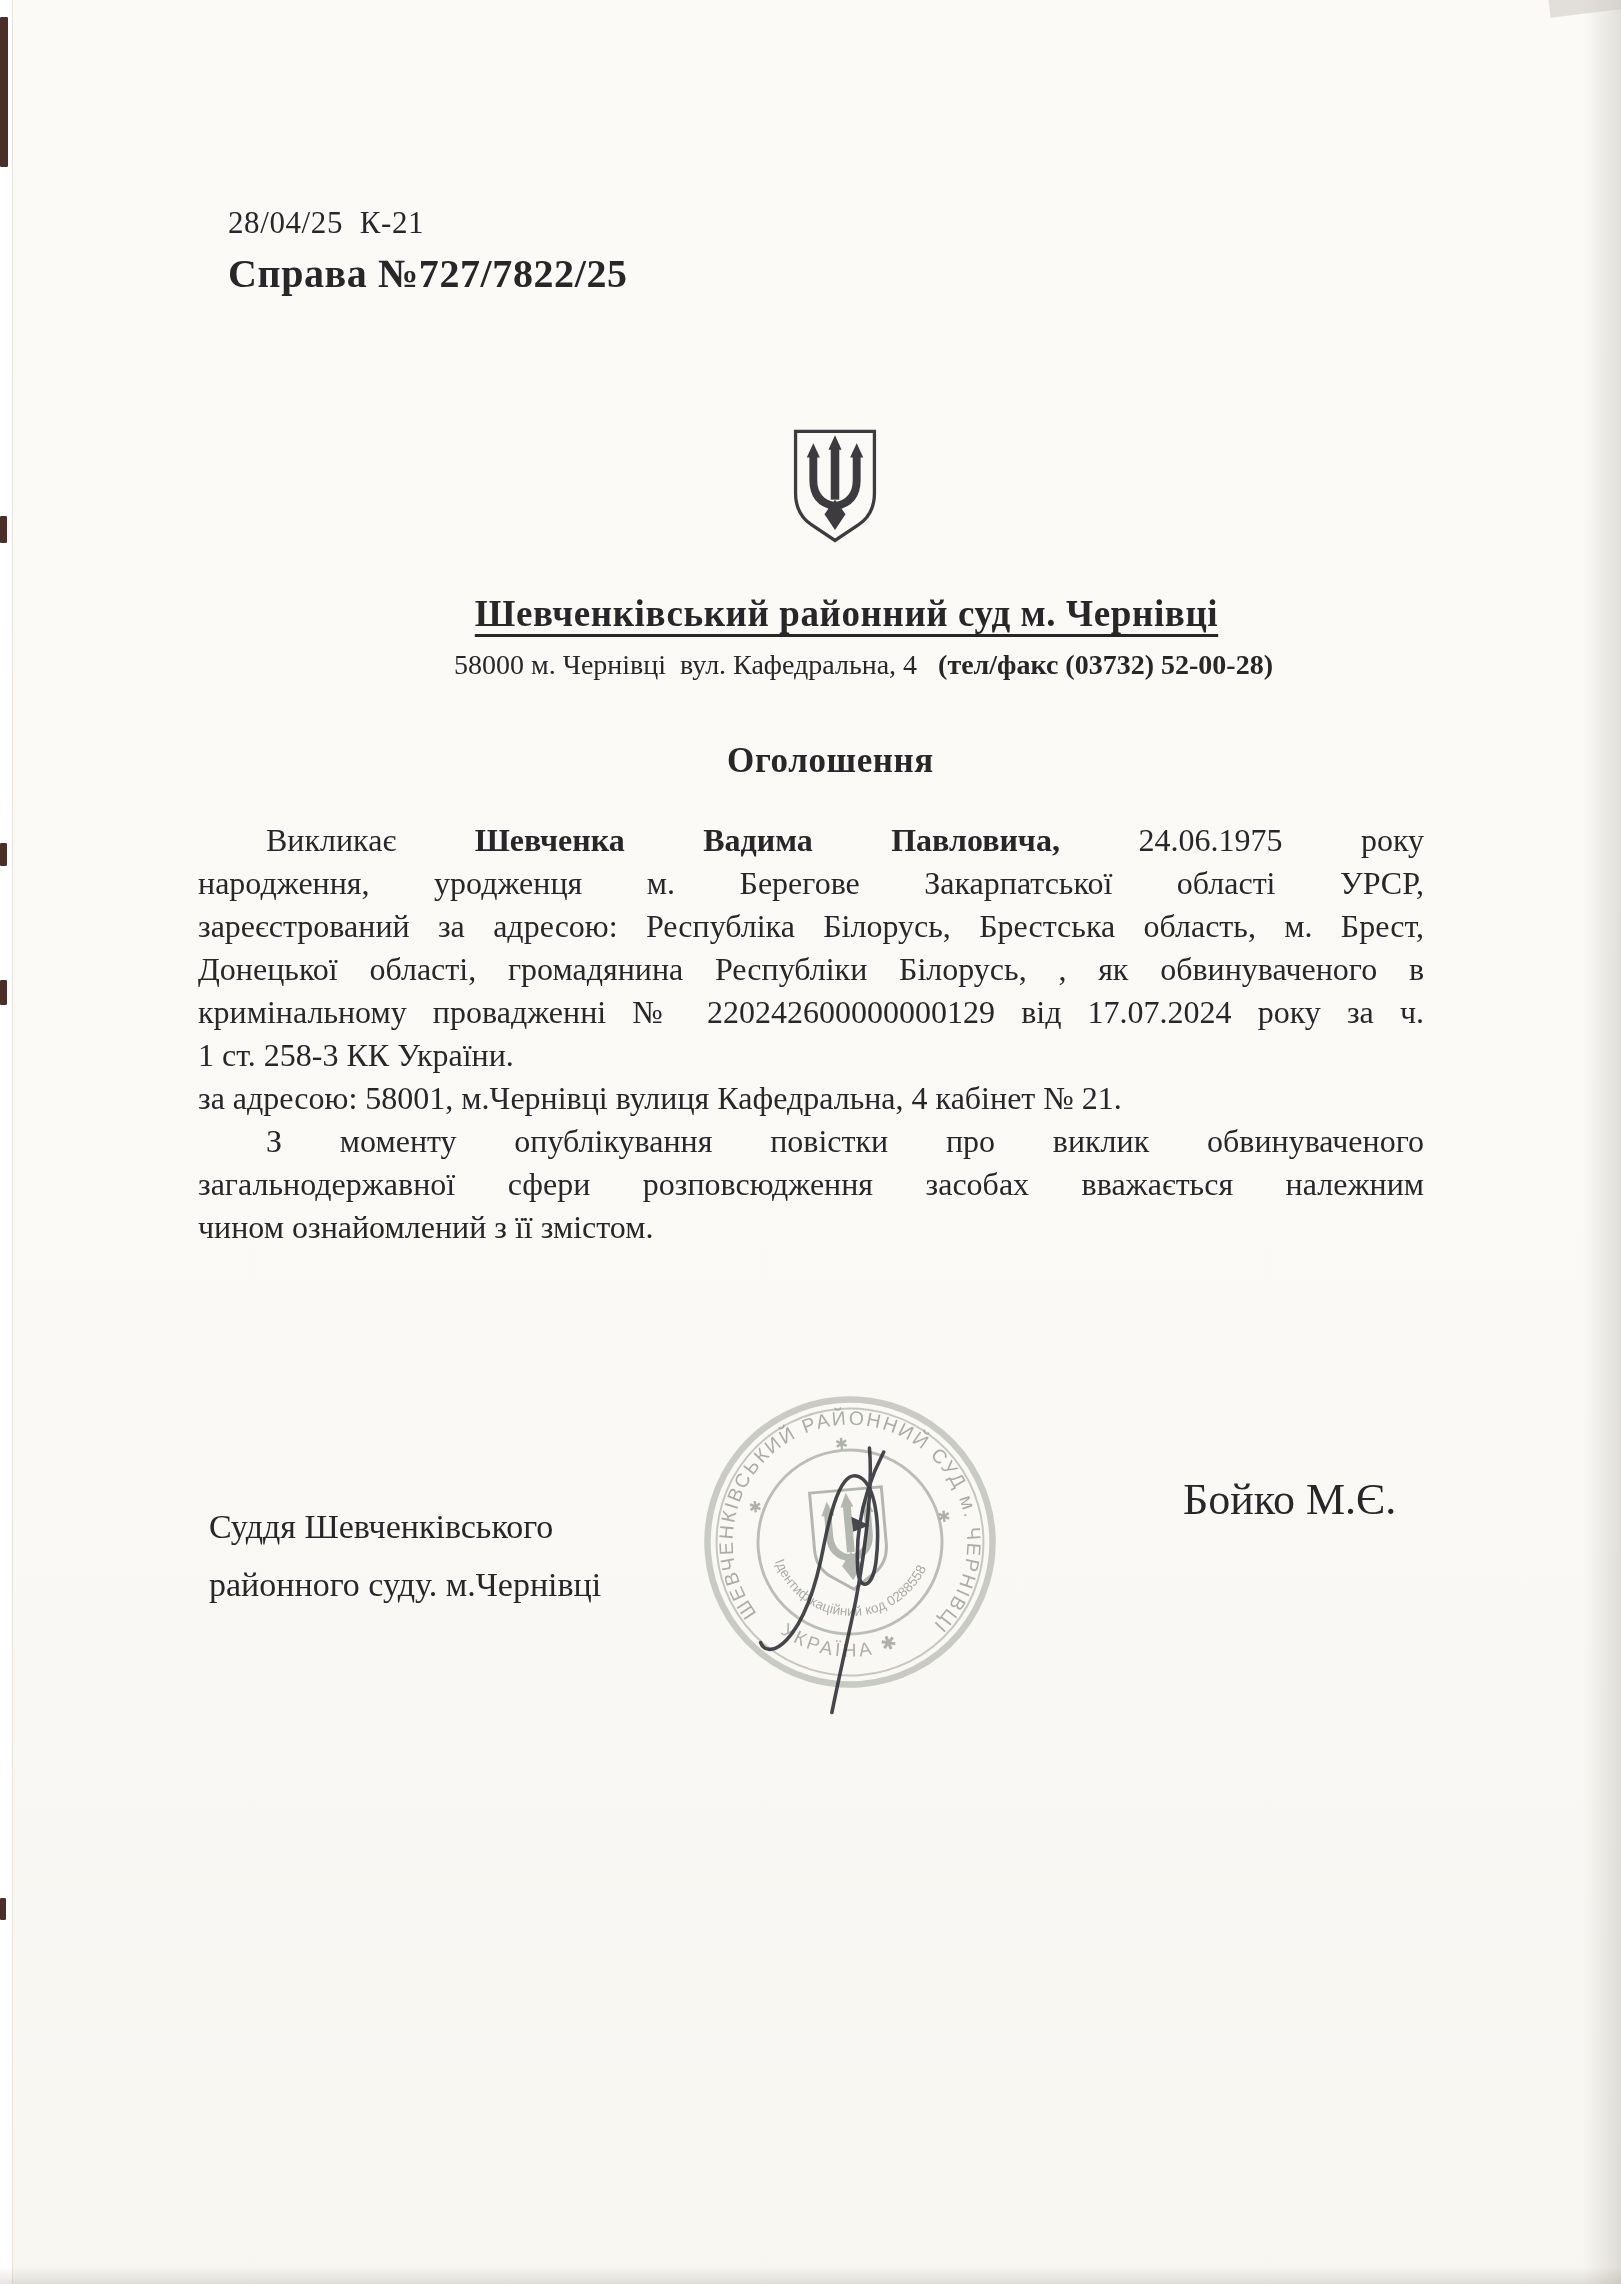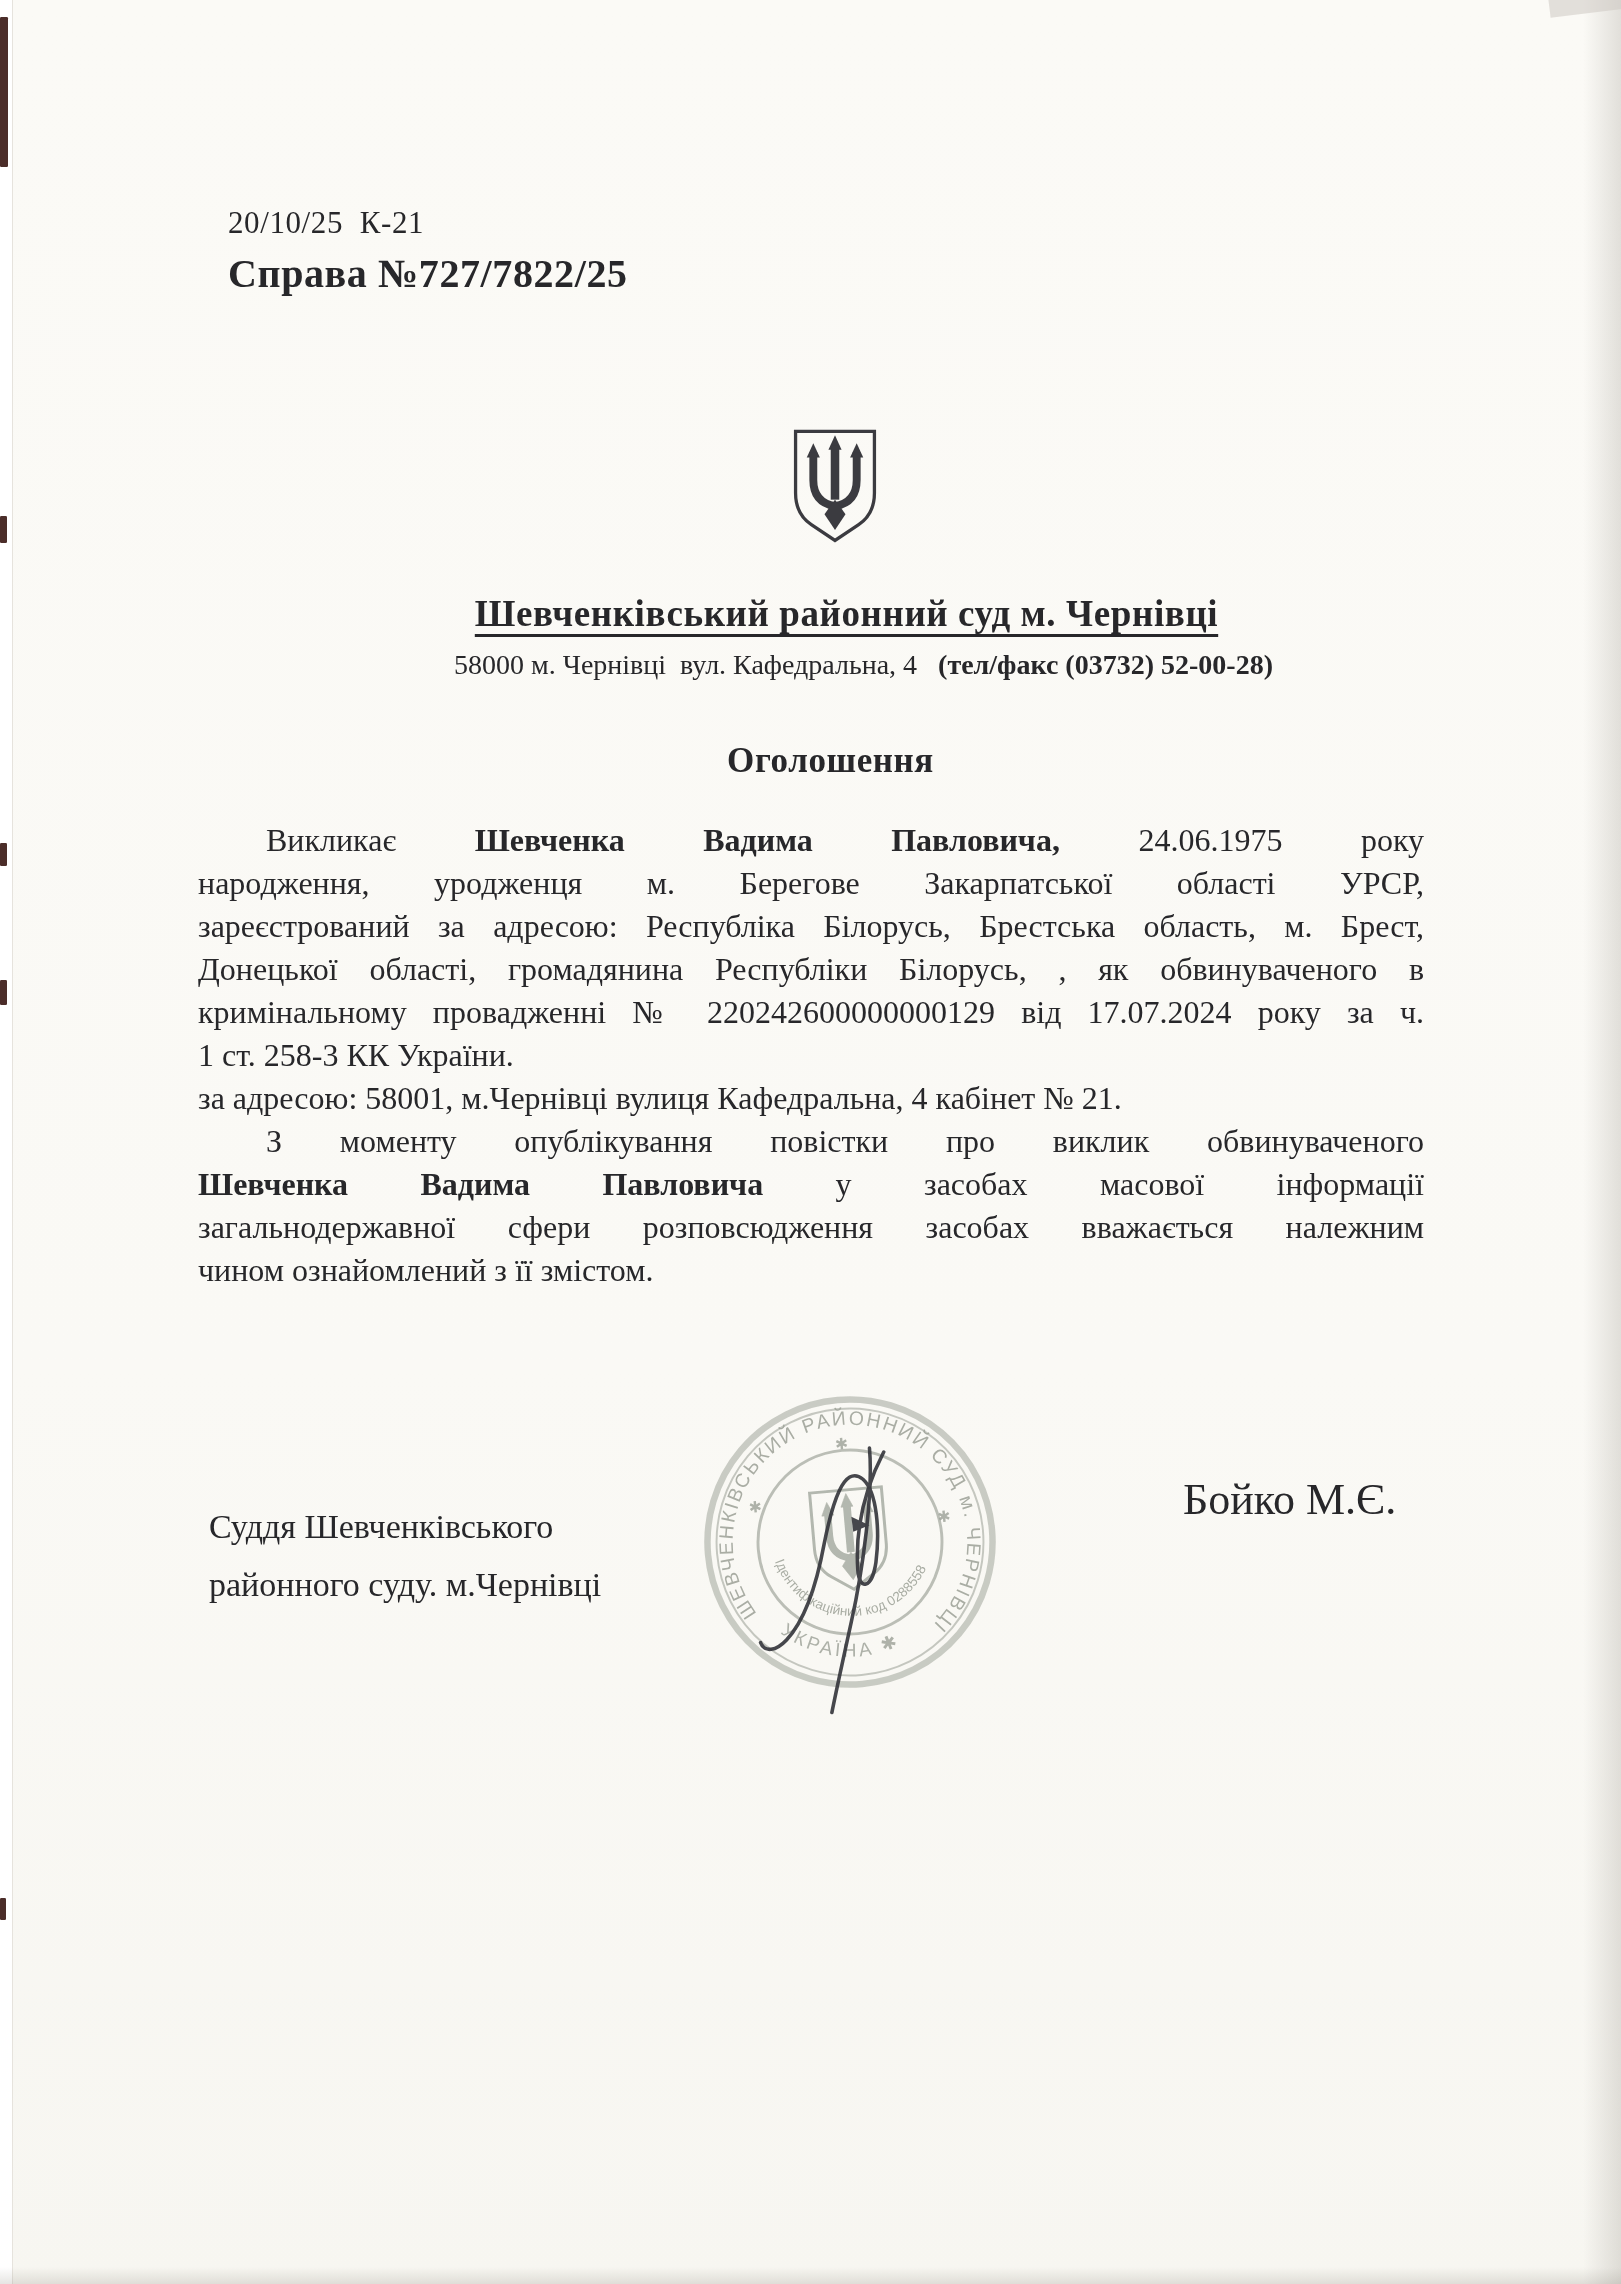--- a/index.html
+++ b/index.html
@@ -88,21 +88,21 @@
 <div class="edge-right"></div>
 <div class="edge-bottom"></div>
 <div class="corner-tr"></div>
 <div class="artifact a1"></div>
 <div class="artifact a2"></div>
 <div class="artifact a3"></div>
 <div class="artifact a4"></div>
 <div class="artifact a5"></div>
 
 <div class="case-header">
-  <div class="case-date">20/10/25  К-21</div>
+  <div class="case-date">28/04/25  К-21</div>
   <div class="case-no">Справа №727/7822/25</div>
 </div>
 
 <svg class="emblem" width="92" height="125" viewBox="0 0 140 190">
   <use href="#tryzub" style="color:#3b3b40"></use>
 </svg>
 
 <div class="letterhead">
   <div class="court-name">Шевченківський районний суд м. Чернівці</div>
   <div class="court-address"><span>58000 м. Чернівці  вул. Кафедральна, 4   </span><span class="b">(тел/факс (03732) 52-00-28)</span></div>
@@ -112,21 +112,20 @@
 
 <div class="body-text">
     <div class="bline indent just"><span>Викликає </span><span class="b">Шевченка Вадима Павловича,</span><span> 24.06.1975 року</span></div>
     <div class="bline just"><span>народження, уродженця м. Берегове Закарпатської області УРСР,</span></div>
     <div class="bline just"><span>зареєстрований за адресою: Республіка Білорусь, Брестська область, м. Брест,</span></div>
     <div class="bline just"><span>Донецької області, громадянина Республіки Білорусь, , як обвинуваченого в</span></div>
     <div class="bline just"><span>кримінальному провадженні № 220242600000000129 від 17.07.2024 року за ч.</span></div>
     <div class="bline"><span>1 ст. 258-3 КК України.</span></div>
     <div class="bline"><span>за адресою: 58001, м.Чернівці вулиця Кафедральна, 4 кабінет № 21.</span></div>
     <div class="bline indent just"><span>З моменту опублікування повістки про виклик обвинуваченого</span></div>
-    <div class="bline just"><span class="b">Шевченка Вадима Павловича</span><span> у засобах масової інформації</span></div>
     <div class="bline just"><span>загальнодержавної сфери розповсюдження засобах вважається належним</span></div>
     <div class="bline"><span>чином ознайомлений з її змістом.</span></div>
   </div>
 
 <div class="sig-left">
   <div>Суддя Шевченківського</div>
   <div>районного суду. м.Чернівці</div>
 </div>
 <div class="sig-right">Бойко М.Є.</div>
 

